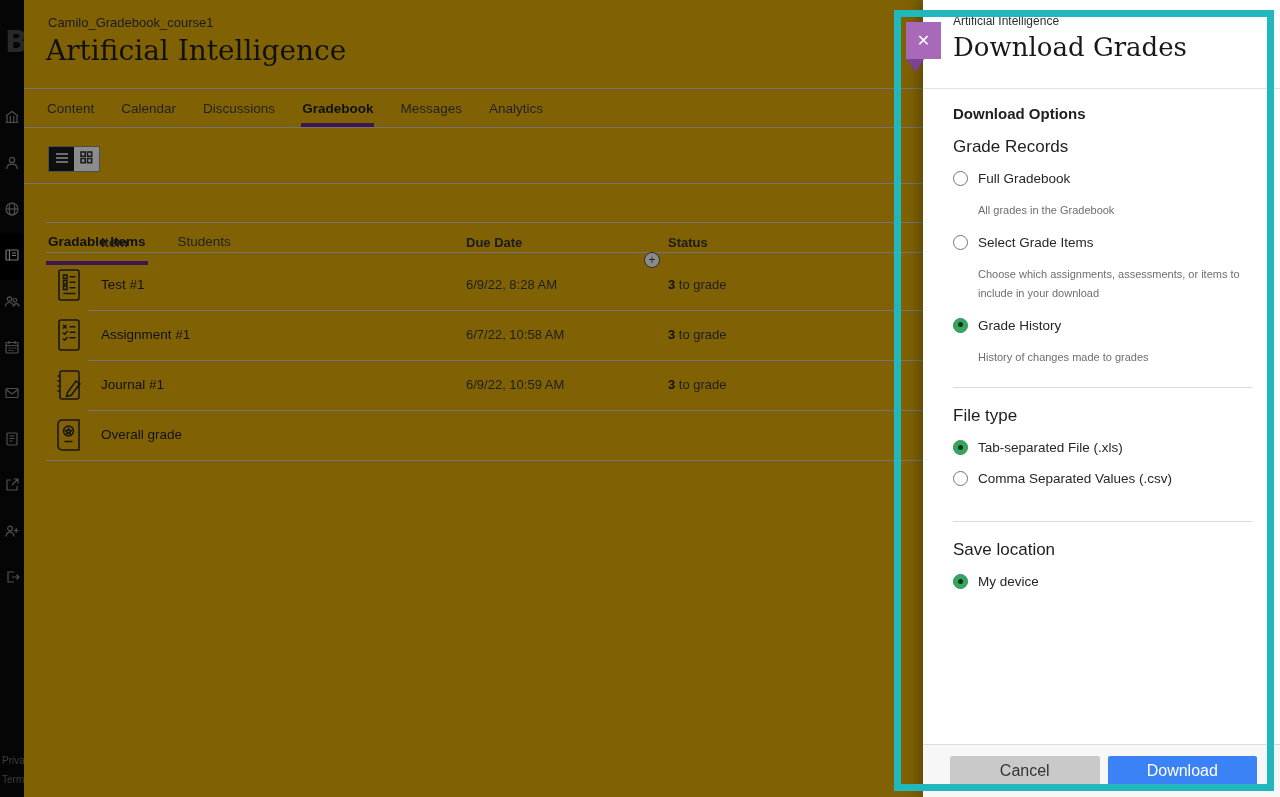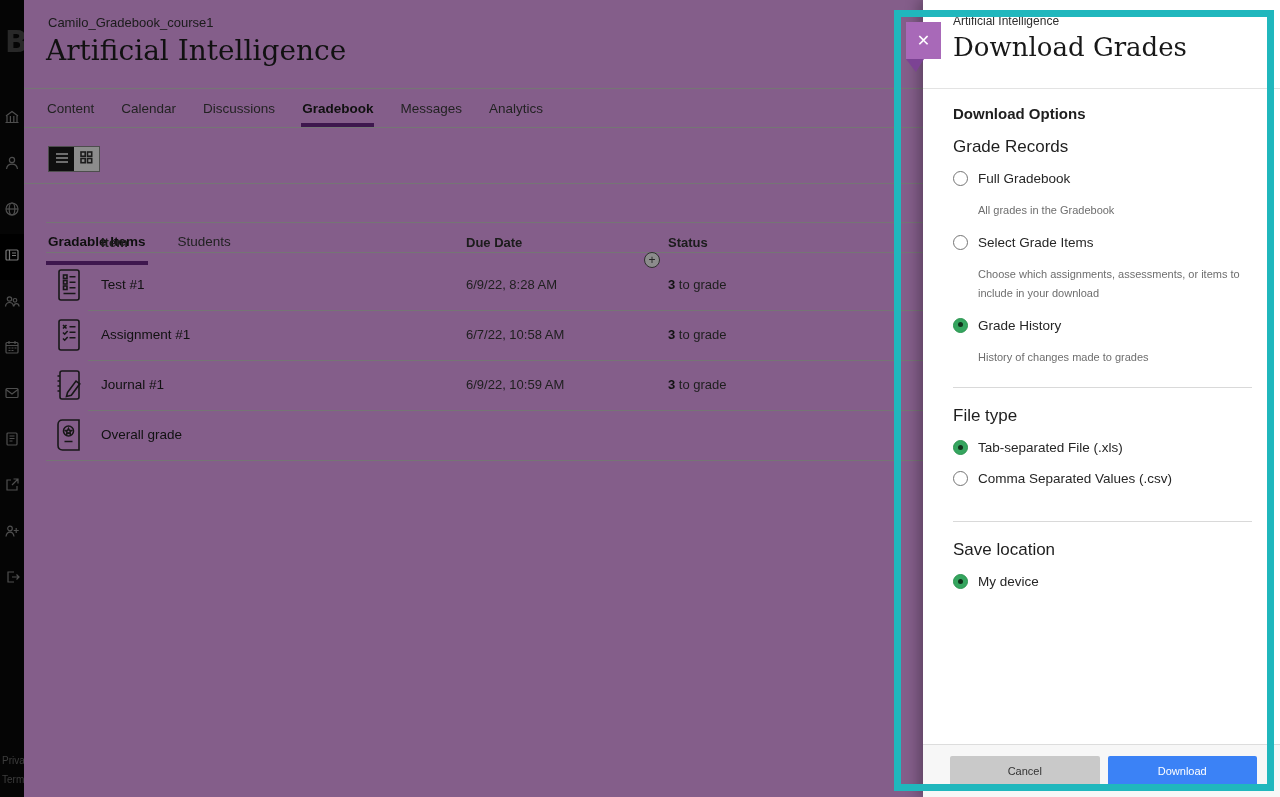--- a/index.html
+++ b/index.html
@@ -12,21 +12,21 @@
   .sidebar .logo { position:absolute; left:5px; top:24px; font-size:30px; font-weight:bold; color:#4a4a4a; font-family:"DejaVu Sans", sans-serif; }
   .side-icons { position:absolute; left:0; top:96px; width:24px; display:flex; flex-direction:column; }
   .side-item { width:24px; height:46px; display:flex; align-items:center; justify-content:center; }
   .side-item.active { background:#000; }
   .side-item svg { stroke:#8f8f8f; fill:none; stroke-width:1.2; }
   .side-item.active svg { stroke:#d8d8d8; }
   .side-foot { position:absolute; left:2px; bottom:8px; width:22px; overflow:hidden; }
   .side-foot div { font-size:10px; color:#6d6d6d; line-height:19px; white-space:nowrap; }
 
   
-  .content { position:absolute; left:24px; top:0; right:0; bottom:0; background:#f0abfc; z-index:2; }
+  .content { position:absolute; left:24px; top:0; right:0; bottom:0; background:#eab308; z-index:2; }
   .course-id { position:absolute; left:24px; top:15px; font-size:13px; color:#333; }
   .course-title { position:absolute; left:22px; top:34px; font-family:"DejaVu Serif", serif; font-size:28px; font-weight:500; color:#1f1f1f; }
   .hline { position:absolute; left:0; right:0; height:1px; background:#d6d6d6; }
   .navtabs { position:absolute; left:22px; top:89px; height:38px; display:flex; gap:25px; align-items:stretch; }
   .navtab { font-size:13.5px; color:#3f3f3f; display:flex; align-items:center; padding:0 1px; border-bottom:4px solid transparent; padding-top:4px; cursor:pointer; }
   .navtab.active { font-weight:bold; color:#202020; border-bottom-color:#722b8e; }
   .viewtoggle { position:absolute; left:24px; top:146px; display:flex; border:1px solid #8d8d8d; background:#fff; }
   .vbtn { width:25px; height:24px; display:flex; align-items:center; justify-content:center; }
   .vbtn.active { background:#1d1d1d; }
   .vbtn svg { stroke:#333; stroke-width:1.6; fill:none; }
@@ -61,21 +61,21 @@
   .sec-desc { font-size:13px; color:#6e6e6e; line-height:19px; margin:-3px 0 14px 0; max-width:302px; }
   .opt { position:relative; padding-left:25px; margin-bottom:13px; max-width:302px; }
   .radio { position:absolute; left:0; top:1px; width:15px; height:15px; border:1.5px solid #757575; border-radius:50%; background:#fff; }
   .opt.selected .radio { border-color:#2b9550; background:#35a55f; }
   .opt.selected .radio::after { content:""; position:absolute; left:3.5px; top:3.5px; width:5px; height:5px; border-radius:50%; background:#11321c; }
   .opt-label { font-size:13.5px; color:#262626; line-height:18px; }
   .opt-desc { font-size:11px; color:#6e6e6e; line-height:19.5px; margin-top:13px; }
   .p-hr { border:none; border-top:1px solid #d9d9d9; margin:20px 0 18px 0; }
   .p-hr.wide-gap { margin-top:33px; }
   .p-footer { position:absolute; bottom:0; left:0; right:0; height:53px; background:#f7f7f7; border-top:1px solid #ddd; display:flex; align-items:center; padding:0 23px 0 27px; gap:8px; z-index:2; }
-  .btn { flex:1; height:31px; font-size:11px; border:none; border-radius:2px; cursor:pointer; font-family:"Liberation Sans", sans-serif; }
+  .btn { flex:1; height:31px; font-size:16px; border:none; border-radius:2px; cursor:pointer; font-family:"Liberation Sans", sans-serif; }
   .btn-cancel { background:#c9c9c9; color:#333; }
   .btn-download { background:#3b82f6; color:#fff; }
 
   
   .highlight { position:absolute; left:894px; top:10px; width:380px; height:781px; border:7px solid #20b7bd; z-index:10; pointer-events:none; }
 </style>
 </head>
 <body>
 
 <div class="screen">

